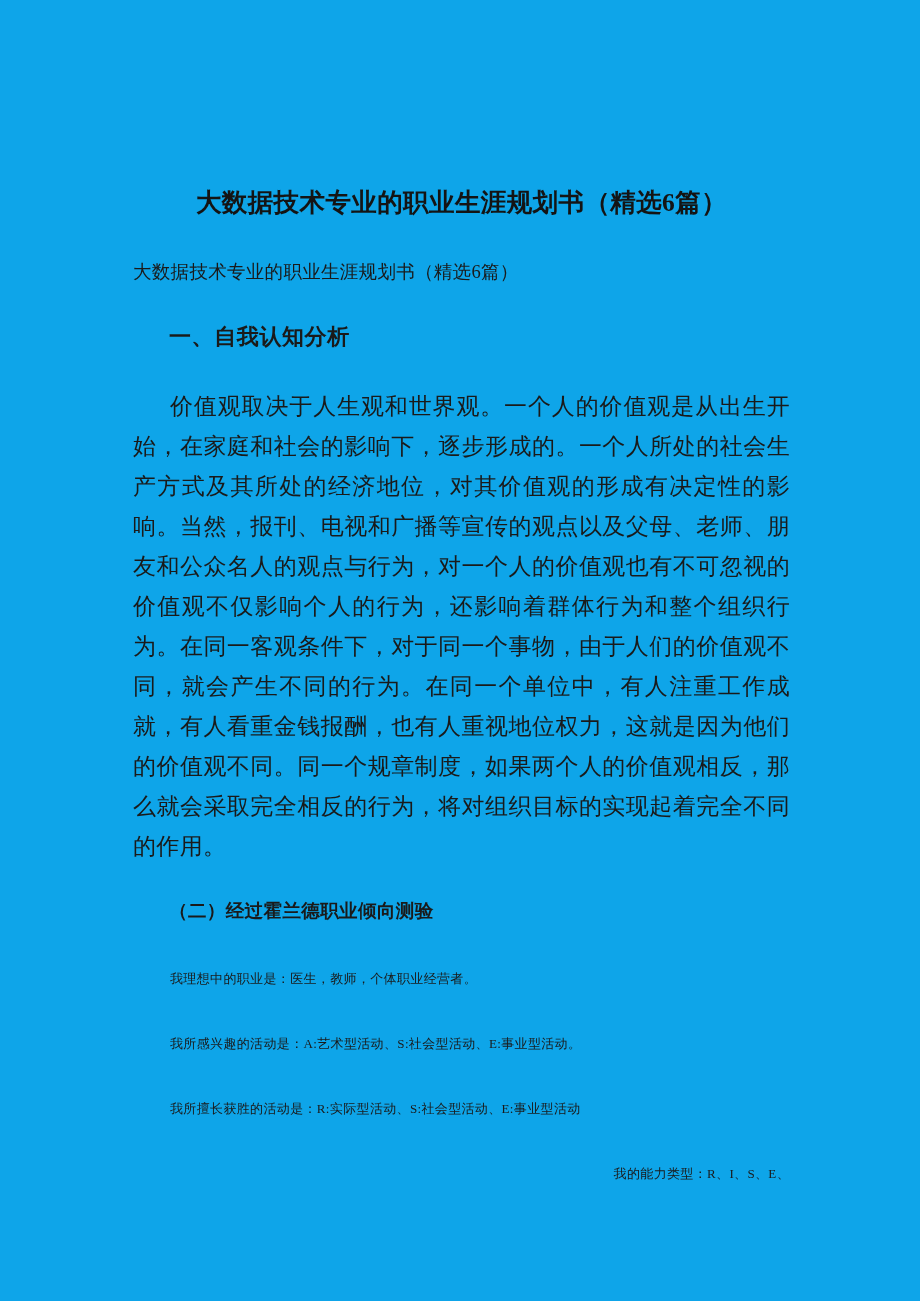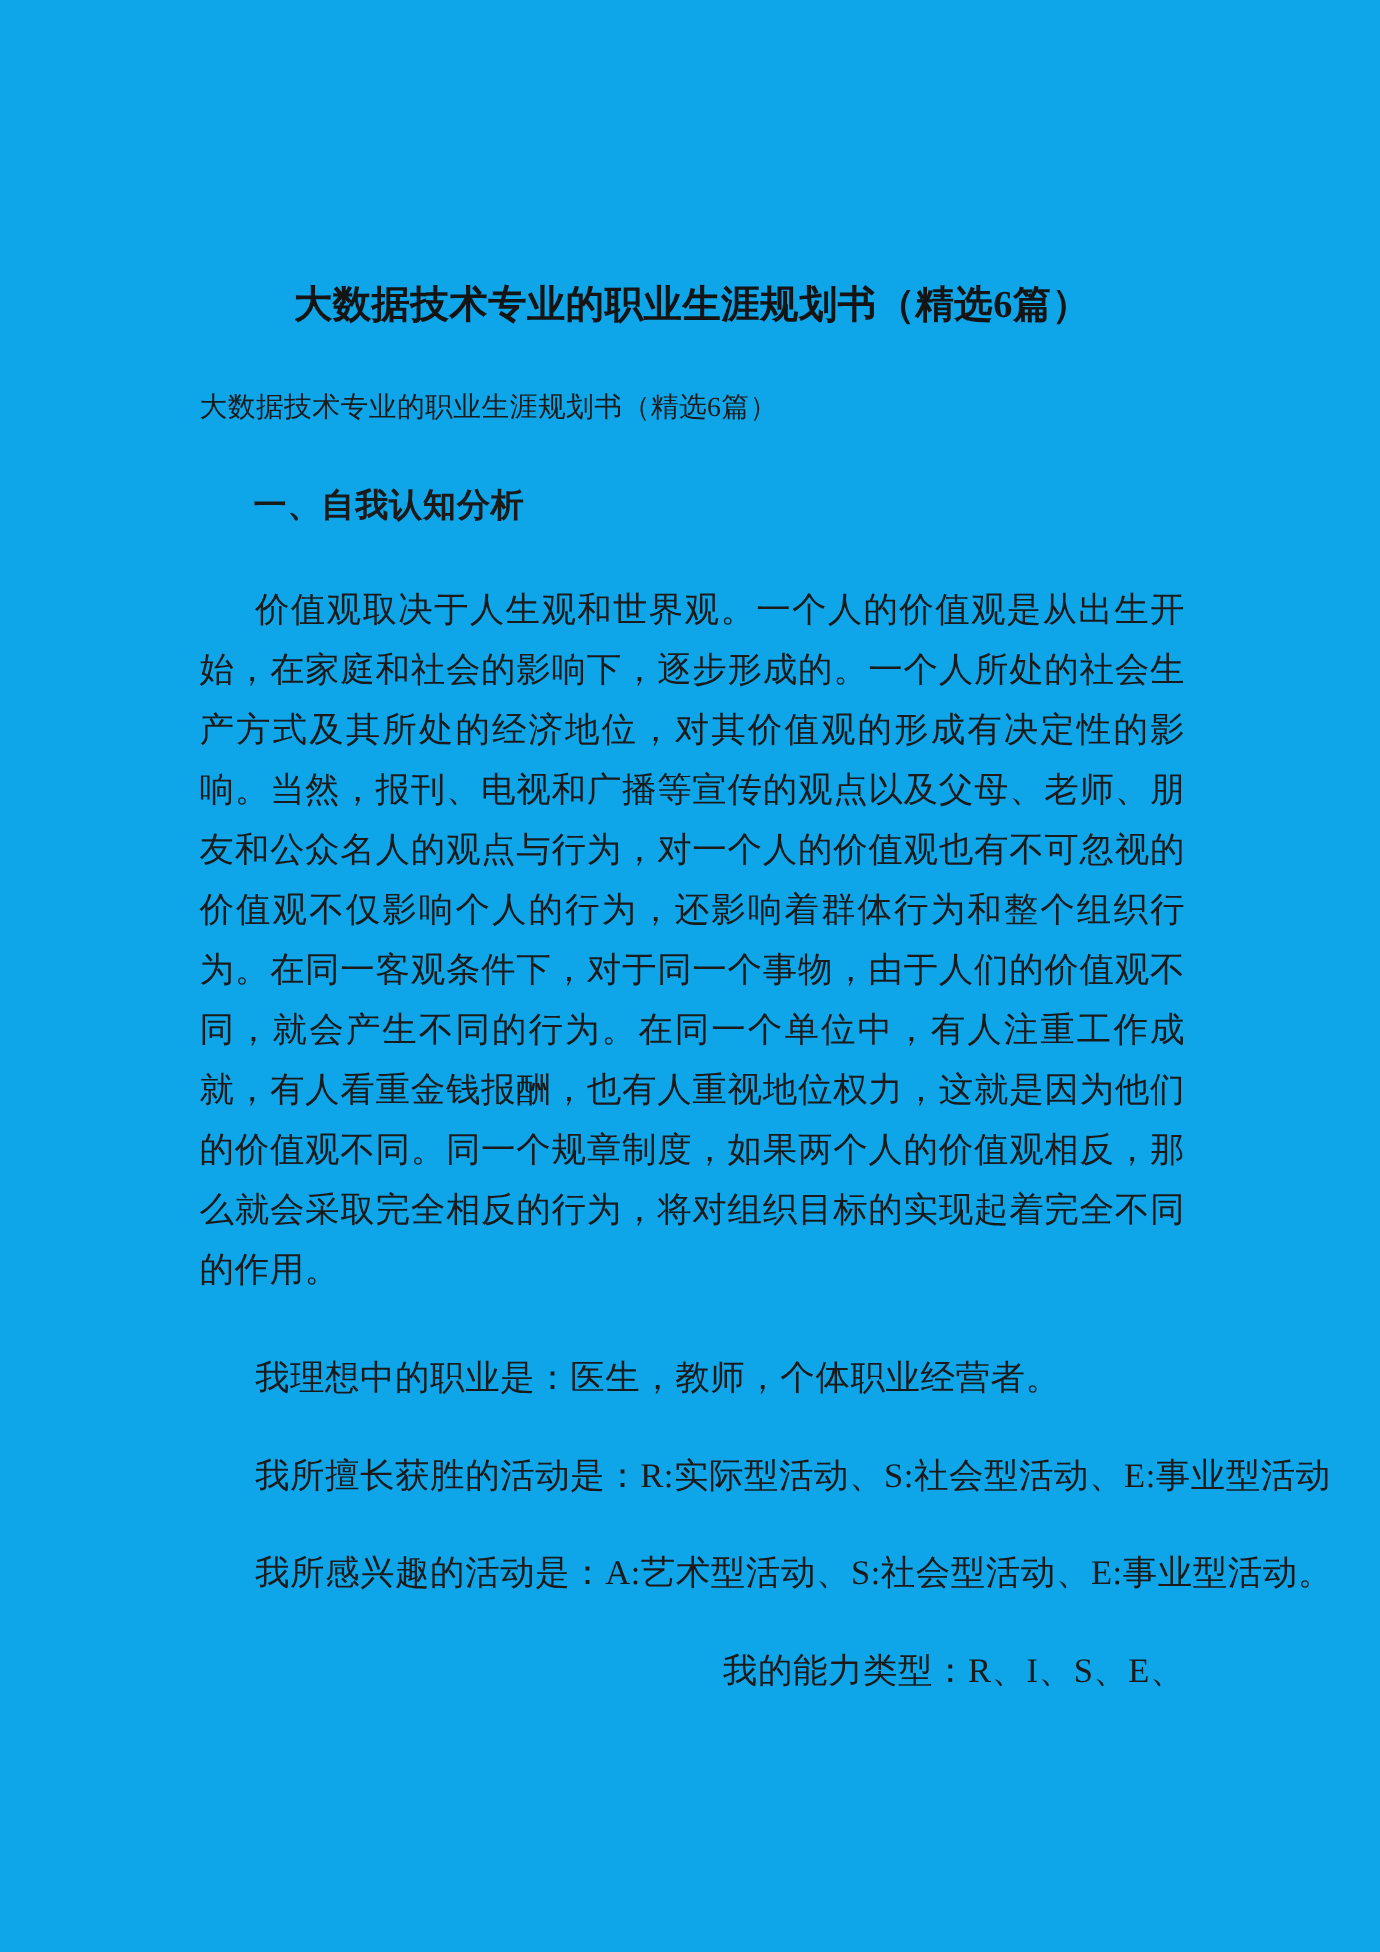--- a/index.html
+++ b/index.html
@@ -58,21 +58,21 @@
   .para {
     font-size: 23px;
     line-height: 40px;
     letter-spacing: 0.35px;
     text-align: justify;
     text-justify: inter-ideograph;
     margin: 0 0 32px 0;
     text-indent: 37px;
   }
   .line {
-    font-size: 23px;
+    font-size: 13px;
     line-height: 40px;
     letter-spacing: 0.35px;
     margin: 0 0 25px 0;
     text-indent: 37px;
     white-space: nowrap;
   }
   .line.last {
     margin-bottom: 0;
     text-align: right;
   }
@@ -85,23 +85,24 @@
 
     <h1 class="doc-title">大数据技术专业的职业生涯规划书（精选6篇）</h1>
 
     <p class="subtitle">大数据技术专业的职业生涯规划书（精选6篇）</p>
 
     <h2 class="h-section">一、自我认知分析</h2>
 
 
     <p class="para">价值观取决于人生观和世界观。一个人的价值观是从出生开始，在家庭和社会的影响下，逐步形成的。一个人所处的社会生产方式及其所处的经济地位，对其价值观的形成有决定性的影响。当然，报刊、电视和广播等宣传的观点以及父母、老师、朋友和公众名人的观点与行为，对一个人的价值观也有不可忽视的价值观不仅影响个人的行为，还影响着群体行为和整个组织行为。在同一客观条件下，对于同一个事物，由于人们的价值观不同，就会产生不同的行为。在同一个单位中，有人注重工作成就，有人看重金钱报酬，也有人重视地位权力，这就是因为他们的价值观不同。同一个规章制度，如果两个人的价值观相反，那么就会采取完全相反的行为，将对组织目标的实现起着完全不同的作用。</p>
 
+    <h3 class="h-sub">（二）经过霍兰德职业倾向测验</h3>
 
     <p class="line">我理想中的职业是：医生，教师，个体职业经营者。</p>
 
+    <p class="line">我所感兴趣的活动是：A:艺术型活动、S:社会型活动、E:事业型活动。</p>
+
     <p class="line">我所擅长获胜的活动是：R:实际型活动、S:社会型活动、E:事业型活动</p>
-
-    <p class="line">我所感兴趣的活动是：A:艺术型活动、S:社会型活动、E:事业型活动。</p>
 
     <p class="line last">我的能力类型：R、I、S、E、</p>
 
   </div>
 </div>
 
 </body></html>

